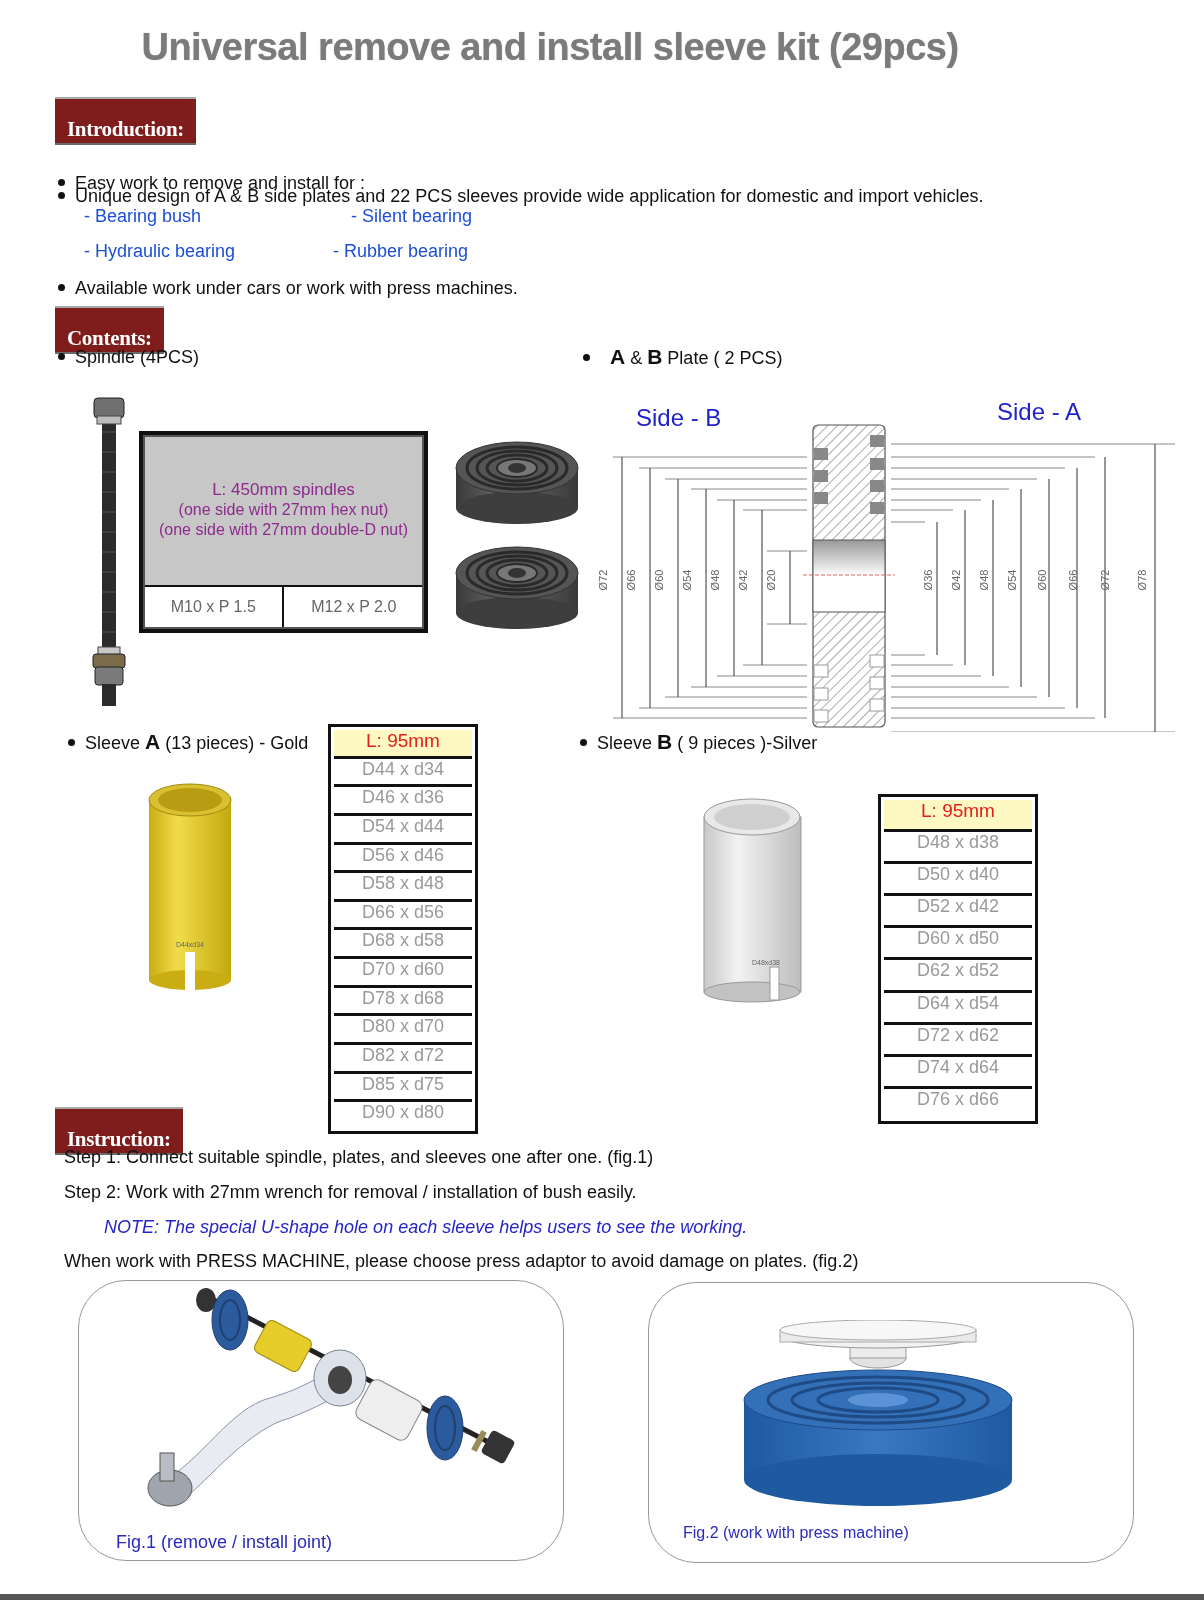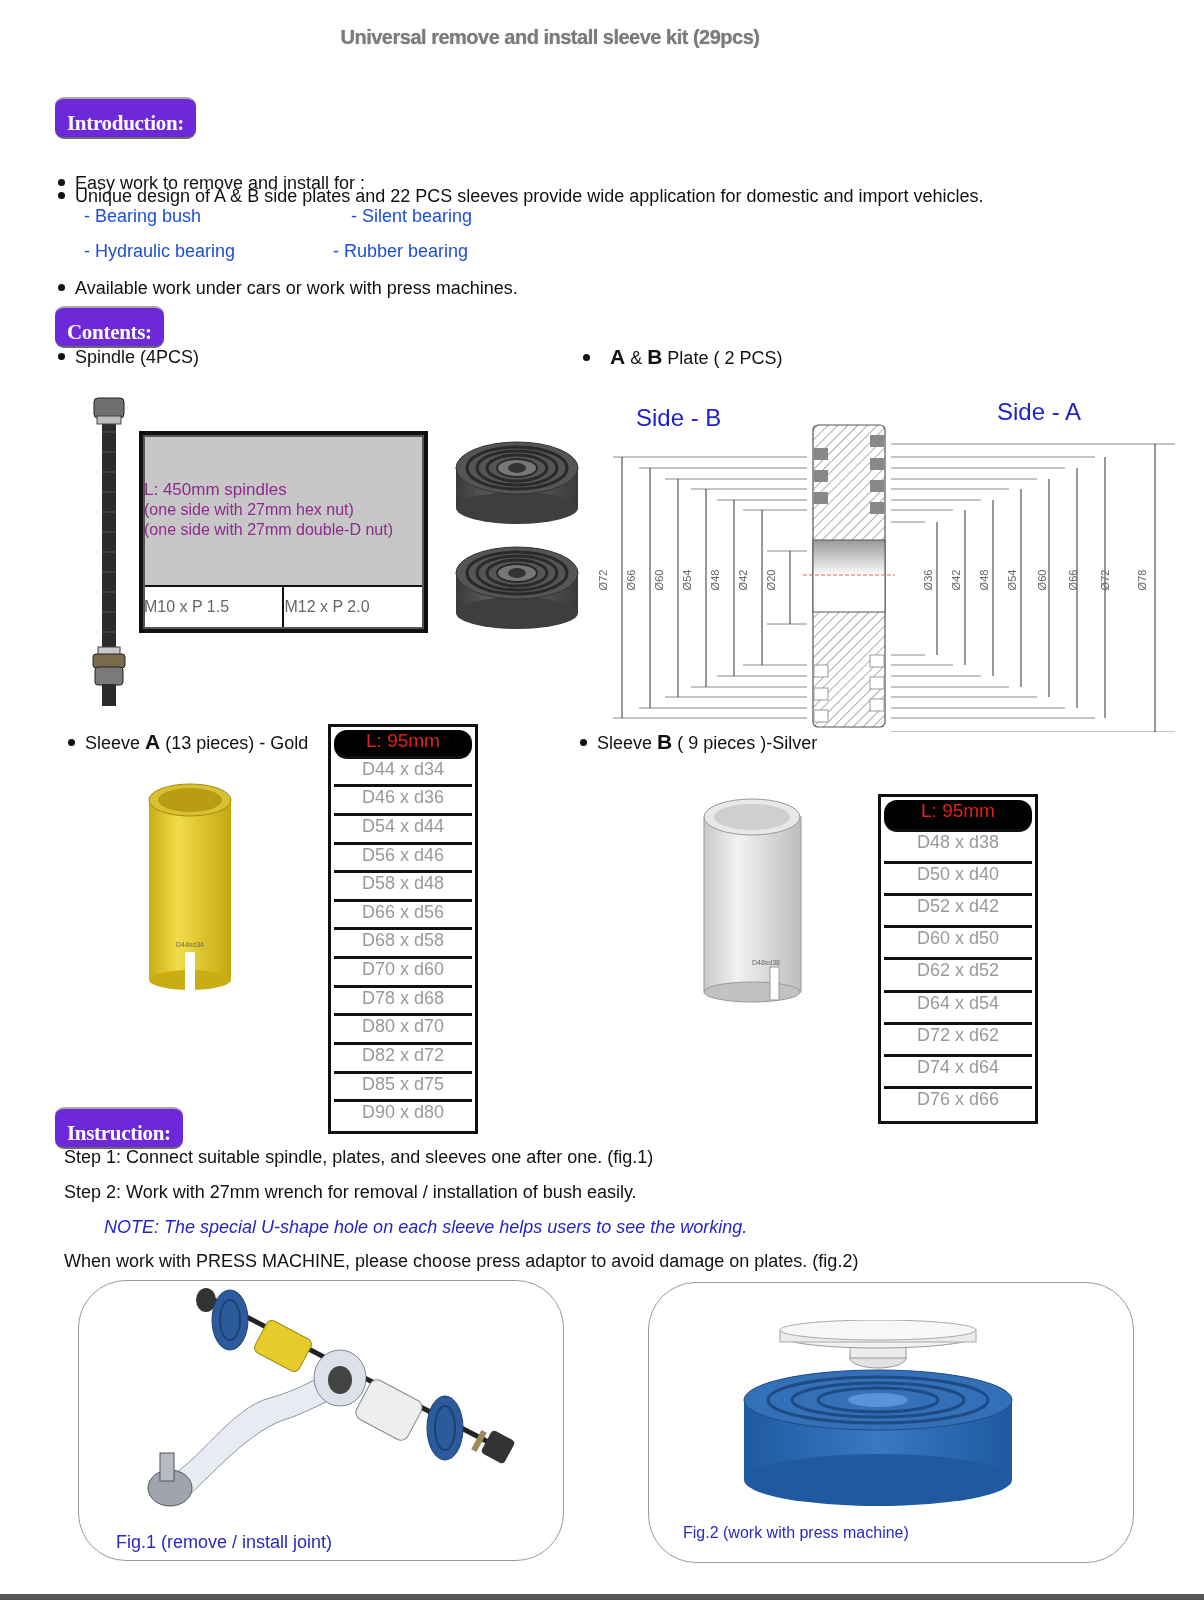--- a/index.html
+++ b/index.html
@@ -1,36 +1,36 @@
 <!DOCTYPE html>
 <html><head>
 <meta charset="utf-8">
 <style>
   * { box-sizing: border-box; margin: 0; padding: 0; }
   html, body { width: 1204px; height: 1600px; background: #ffffff; overflow: hidden; }
   body { position: relative; font-family: "Liberation Sans", sans-serif; color: #111; }
   .abs { position: absolute; }
-  .title { left: 0; width: 1100px; top: 26px; text-align: center; font-size: 20px; font-weight: bold; color: #7b7b7b; letter-spacing: -0.5px; text-shadow: 0 0 1px #999; }
-  .section-tag { background: #6d28d9; color: #fff; font-family: "Liberation Serif", serif; font-weight: bold; font-size: 21px; padding: 12px 12px 1px 12px; border-top: 2px solid #a8a8a8; border-bottom: 2px solid #6a6a6a; letter-spacing: -0.3px; border-radius: 9px; }
+  .title { left: 0; width: 1100px; top: 26px; text-align: center; font-size: 38px; font-weight: bold; color: #7b7b7b; letter-spacing: -0.5px; text-shadow: 0 0 1px #999; }
+  .section-tag { background: #7f1d1d; color: #fff; font-family: "Liberation Serif", serif; font-weight: bold; font-size: 21px; padding: 18px 12px 1px 12px; border-top: 2px solid #a8a8a8; border-bottom: 2px solid #6a6a6a; letter-spacing: -0.3px; }
   .bul { font-size: 18px; color: #111; white-space: nowrap; }
   .bul .dot { display: inline-block; width: 7px; height: 7px; border-radius: 50%; background: #111; margin-right: 10px; vertical-align: middle; position: relative; top: -2px; }
   .sub { font-size: 18px; color: #1d4ed8; white-space: nowrap; }
   .big { font-weight: bold; font-size: 21px; }
 
   
   .spindle-table { border: 3px solid #111; outline: 2px solid #555; outline-offset: -6px; }
   .spindle-table table { border-collapse: collapse; width: 100%; height: 100%; }
-  .spindle-table td { border: 2px solid #111; text-align: left; color: #666; font-size: 16px; }
+  .spindle-table td { border: 2px solid #111; text-align: center; color: #666; font-size: 16px; }
   .spindle-table .hd { background: #c7c7c7; color: #8e2a8e; font-size: 16px; line-height: 20px; padding: 4px 0; }
 
   
   .sleeve-table { border: 3px solid #111; background: #fff; padding: 3px; }
   .sleeve-table .cell { border-bottom: 3px solid #111; text-align: center; color: #999; font-size: 18px; }
   .sleeve-table .cell:last-child { border-bottom: none; }
-  .sleeve-table .hd { background: #000000; color: #e0201d; font-size: 19px; border-radius: 13px; }
+  .sleeve-table .hd { background: #fef9c3; color: #e0201d; font-size: 19px; }
 
   .side-label { color: #2222cc; font-size: 24px; }
   .instr { font-size: 18px; color: #111; white-space: nowrap; }
   .note { font-size: 18px; color: #2424c8; font-style: italic; white-space: nowrap; }
   .fig-box { border: 1.5px solid #999; border-radius: 48px; background: #fff; }
   .fig-cap { color: #2a2ac0; font-size: 18px; white-space: nowrap; }
   .bottom-bar { left: 0; top: 1594px; width: 1204px; height: 6px; background: #555; }
 </style>
 </head>
 <body>

